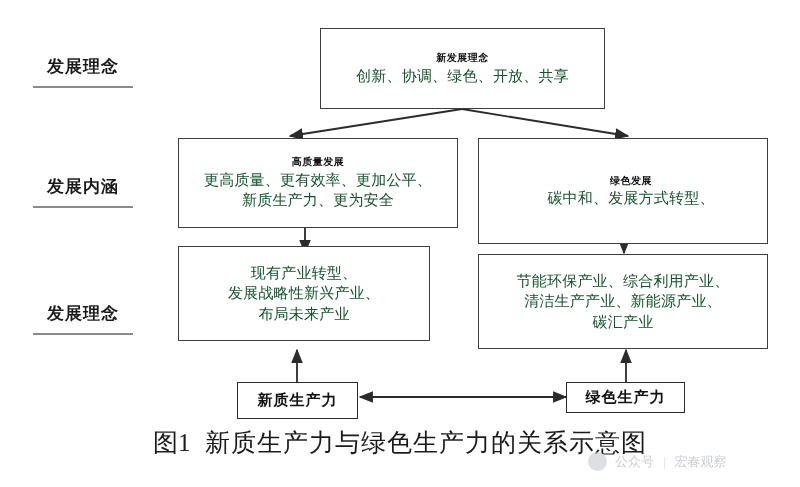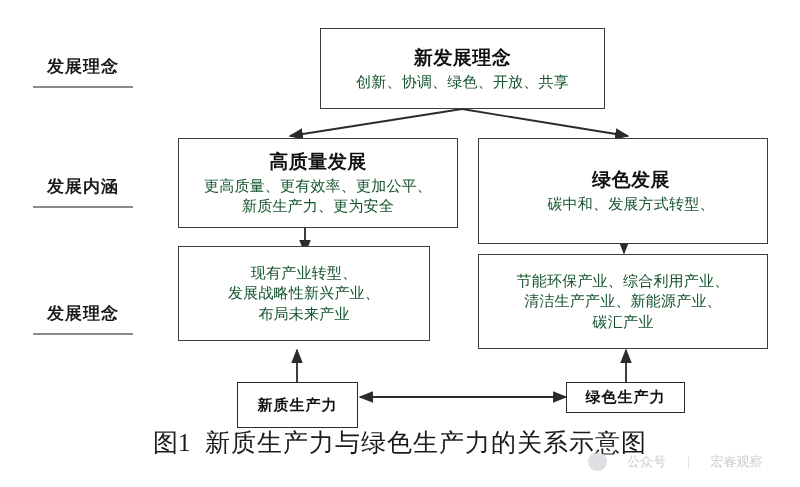--- a/index.html
+++ b/index.html
@@ -45,21 +45,21 @@
     background: #ffffff;
     box-sizing: border-box;
     display: flex;
     flex-direction: column;
     align-items: center;
     justify-content: center;
     text-align: center;
   }
   .box-title {
     font-weight: bold;
-    font-size: 19px;
+    font-size: 10px;
     color: #111111;
     letter-spacing: 0.5px;
     line-height: 1.35;
     margin-bottom: 1px;
   }
   .box-body {
     font-size: 15px;
     color: #14532d;
     line-height: 1.36;
     letter-spacing: 0.2px;
@@ -103,21 +103,21 @@
   }
   .caption .num { letter-spacing: 0; }
 
   
   .watermark {
     position: absolute;
     left: 588px;
     top: 452px;
     display: flex;
     align-items: center;
-    gap: 20px;
+    gap: 8px;
     opacity: 0.62;
   }
   .wm-avatar {
     width: 19px;
     height: 19px;
     border-radius: 50%;
     background: #c9ccd1;
     flex: 0 0 auto;
   }
   .wm-text {
@@ -206,21 +206,21 @@
     <div class="box-body">发展战略性新兴产业、</div>
     <div class="box-body">布局未来产业</div>
   </div>
 
   <div class="box" style="left:478px; top:254px; width:290px; height:95px;">
     <div class="box-body">节能环保产业、综合利用产业、</div>
     <div class="box-body">清洁生产产业、新能源产业、</div>
     <div class="box-body">碳汇产业</div>
   </div>
 
-  <div class="mini-box" style="left:237px; top:382px; width:121px; height:46px;">新质生产力</div>
+  <div class="mini-box" style="left:237px; top:382px; width:121px; height:37px;">新质生产力</div>
 
   <div class="mini-box" style="left:566px; top:382px; width:119px; height:31px;">绿色生产力</div>
 
   <div class="caption">
     <span class="num">图1</span><span>&nbsp;&nbsp;</span><span>新质生产力与绿色生产力的关系示意图</span>
   </div>
 
   <div class="watermark">
     <span class="wm-avatar"></span>
     <span class="wm-text">公众号</span>

